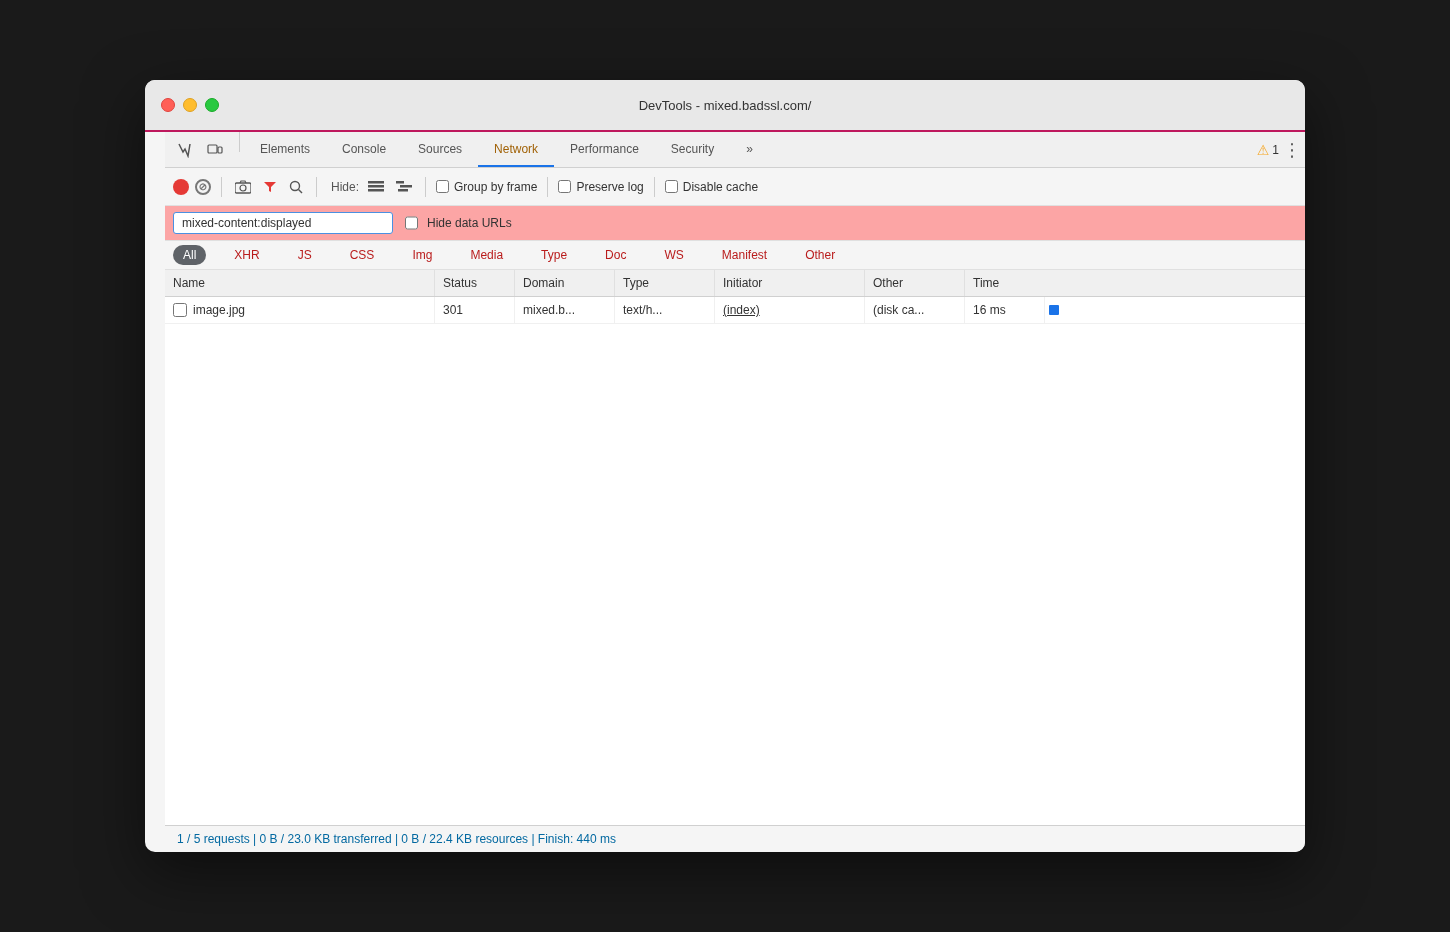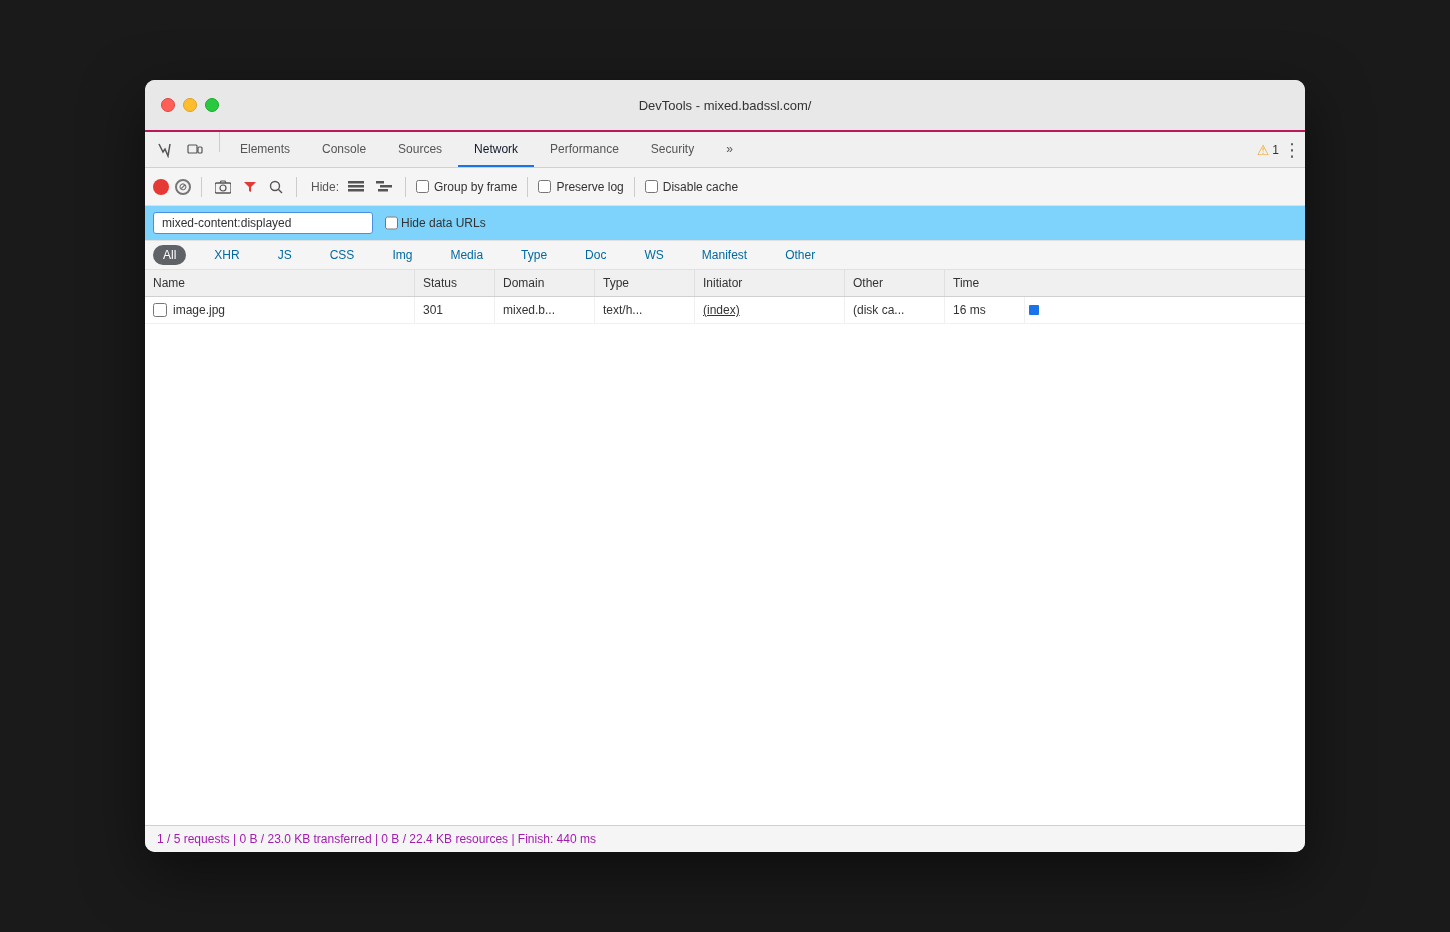--- a/index.html
+++ b/index.html
@@ -59,21 +59,21 @@
       padding: 0 16px;
       display: flex;
       align-items: center;
       font-size: 12px;
       color: #555;
       cursor: pointer;
       border-bottom: 2px solid transparent;
       white-space: nowrap;
     }
     .tab-item.active {
-      color: #0f172a;
+      color: #a16207;
       border-bottom: 2px solid #1a73e8;
     }
     .tab-icon-area {
       display: flex;
       align-items: center;
       padding: 0 8px;
       gap: 6px;
     }
     .toolbar-icon-btn {
       background: none;
@@ -136,59 +136,59 @@
       display: flex;
       align-items: center;
       gap: 5px;
       font-size: 12px;
       color: #333;
     }
     .net-checkbox-group input[type=checkbox] {
       margin: 0;
     }
     .filter-bar {
-      background: #7dd3fc;
+      background: #fca5a5;
       border-bottom: 1px solid #e0e0e0;
       display: flex;
       align-items: center;
       padding: 6px 8px;
       gap: 12px;
     }
     .filter-input {
       border: 1px solid #4a90e2;
       border-radius: 3px;
       padding: 3px 8px;
       font-size: 12px;
       width: 220px;
       outline: none;
       color: #333;
     }
     .hide-data-label {
       display: flex;
-      gap: 3px;
+      gap: 9px;
       font-size: 12px;
       color: #333;
       cursor: pointer;
     }
     .type-filter-bar {
       background: #f5f5f5;
       border-bottom: 1px solid #e0e0e0;
       display: flex;
       align-items: center;
       padding: 4px 8px;
       gap: 18px;
     }
     .type-btn {
       background: none;
       border: none;
       cursor: pointer;
       padding: 3px 10px;
       border-radius: 12px;
       font-size: 12px;
-      color: #0369a1;
+      color: #b91c1c;
     }
     .type-btn.active {
       background: #5f6368;
       color: #fff;
       border-radius: 12px;
     }
     .table-header {
       display: grid;
       grid-template-columns: 270px 80px 100px 100px 150px 100px 80px 1fr;
       background: #f0f0f0;
@@ -246,21 +246,21 @@
       height: 10px;
       background: #1a73e8;
       width: 10px;
       border-radius: 1px;
     }
     .status-bar {
       background: #f5f5f5;
       border-top: 1px solid #d0d0d0;
       padding: 6px 12px;
       font-size: 12px;
-      color: #a21caf;
+      color: #0369a1;
     }
     .warning-badge {
       display: flex;
       align-items: center;
       gap: 3px;
       background: none;
       border: none;
       cursor: pointer;
       font-size: 12px;
       color: #333;
@@ -274,20 +274,21 @@
       border: none;
       cursor: pointer;
       font-size: 18px;
       color: #555;
       padding: 2px 4px;
     }
     .devtools-inner {
       display: flex;
       flex-direction: column;
       height: 720px;
+      padding-left: 20px;
     }
     .empty-space {
       flex: 1;
       background: #fff;
     }
   </style>
 </head>
 <body>
 
 <div class="window">

